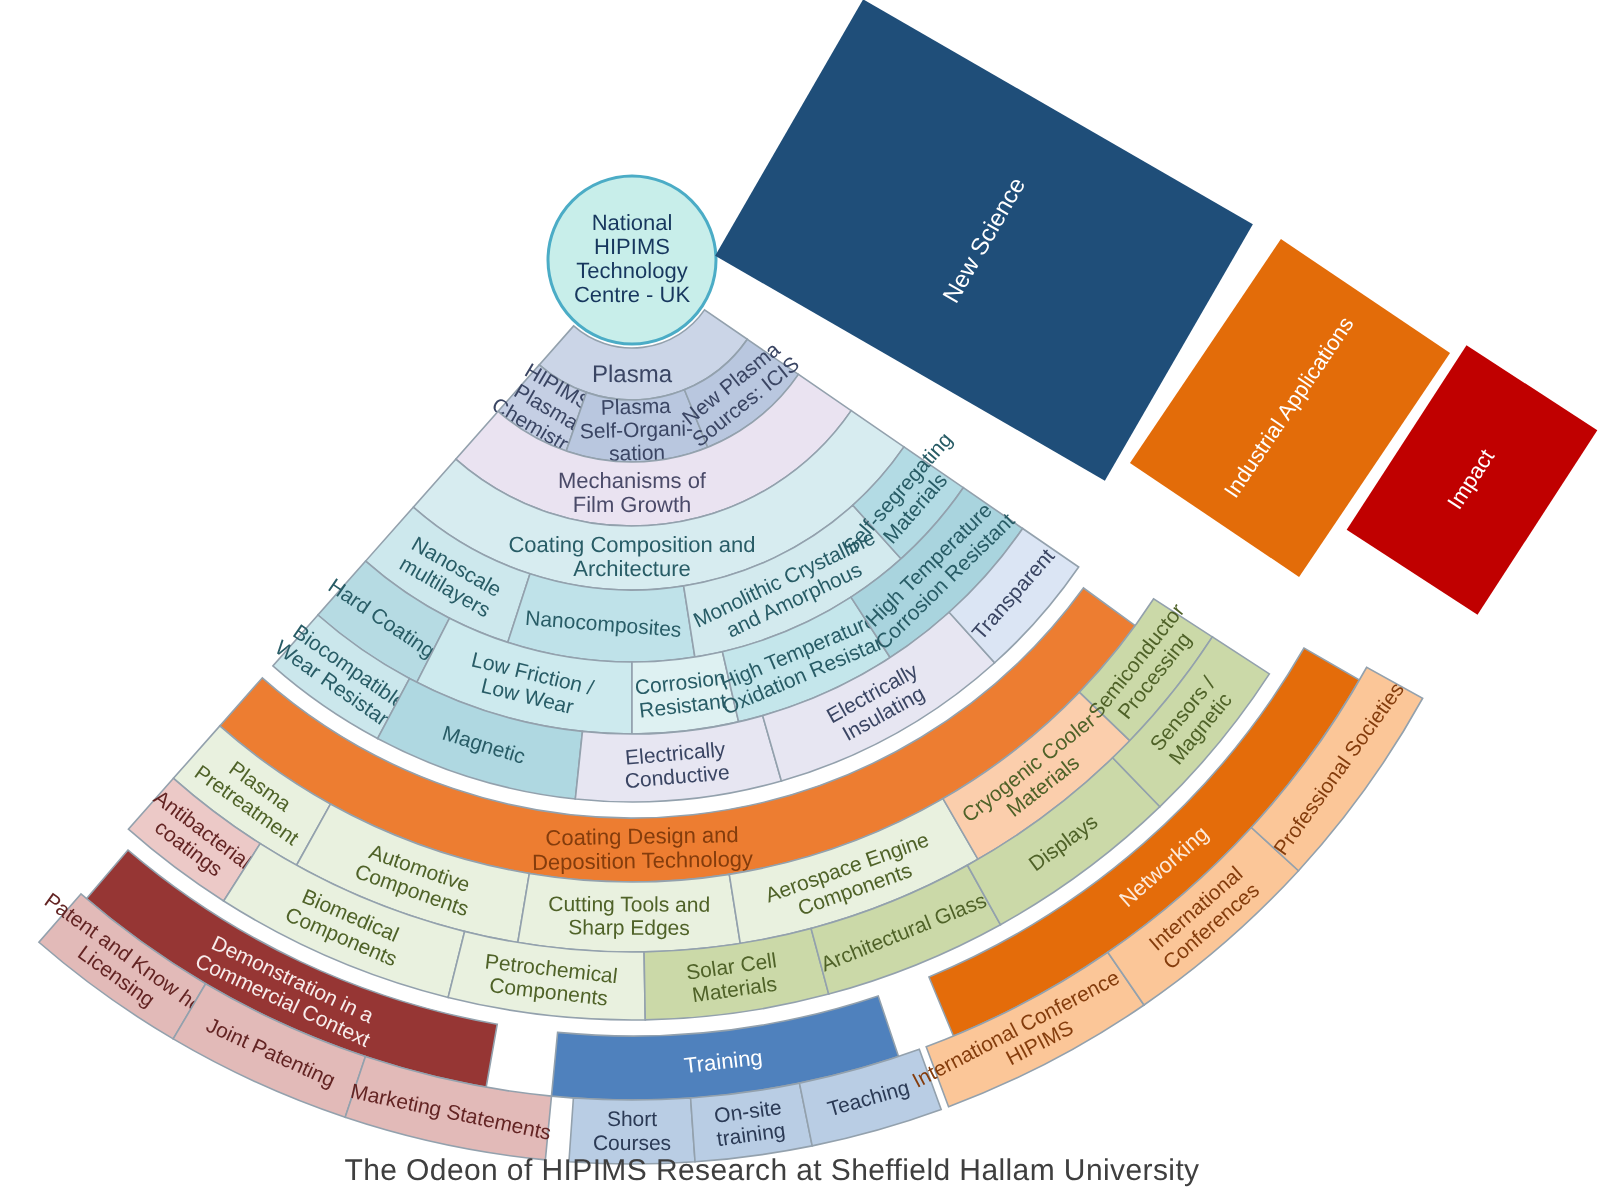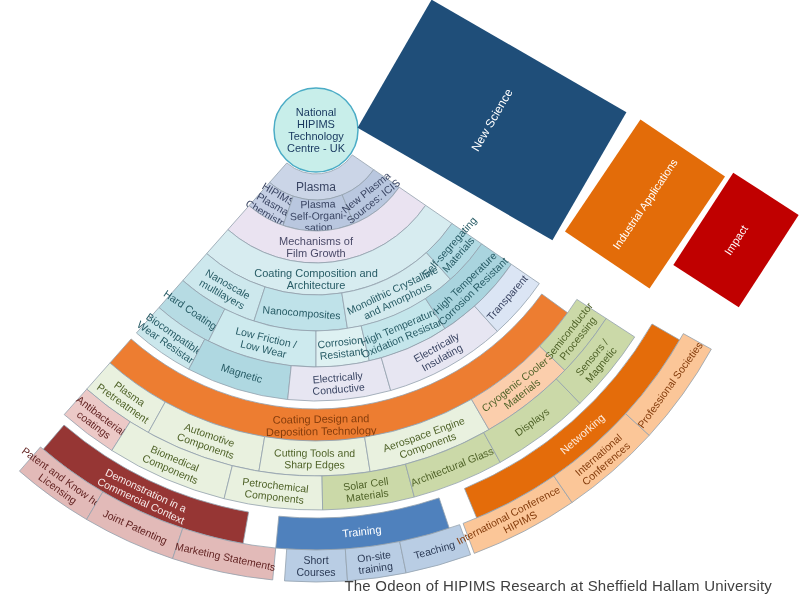--- a/index.html
+++ b/index.html
@@ -1,19 +1,19 @@
 <!DOCTYPE html>
 <html><head>
 <meta charset="utf-8">
 <style>
   html,body{margin:0;padding:0;background:#ffffff;}
   .stage{position:relative;width:800px;height:602px;background:#ffffff;overflow:hidden;
          font-family:"Liberation Sans",sans-serif;}
   svg text{font-family:"Liberation Sans",sans-serif;}
-  .caption{position:absolute;top:577px;left:0;width:772px;text-align:right;
+  .caption{position:absolute;top:577px;left:0;width:772px;text-align:center;
            font-size:15px;color:#3f3f3f;letter-spacing:.2px;}
 </style>
 </head>
 <body>
 
 <div class="stage">
   <svg width="800" height="602" viewBox="0 0 800 602">
       <path d="M286.84 162.95 L269.62 182.43 A70 70 0 0 0 373.69 169.65 L352.26 154.92 A44 44 0 0 1 286.84 162.95 Z" fill="#cbd5e7" stroke="#93a1ad" stroke-width="0.8"></path>
       <text transform="translate(316.00 187.00) rotate(0.0)" text-anchor="middle" fill="#3a4563" font-size="12" style="dominant-baseline: central;"><tspan x="0" y="0.0">Plasma</tspan></text>
       <path d="M269.62 182.43 L249.08 205.64 A101 101 0 0 0 283.12 225.50 L293.21 196.19 A70 70 0 0 1 269.62 182.43 Z" fill="#c5cfe4" stroke="#93a1ad" stroke-width="0.8"></path>

